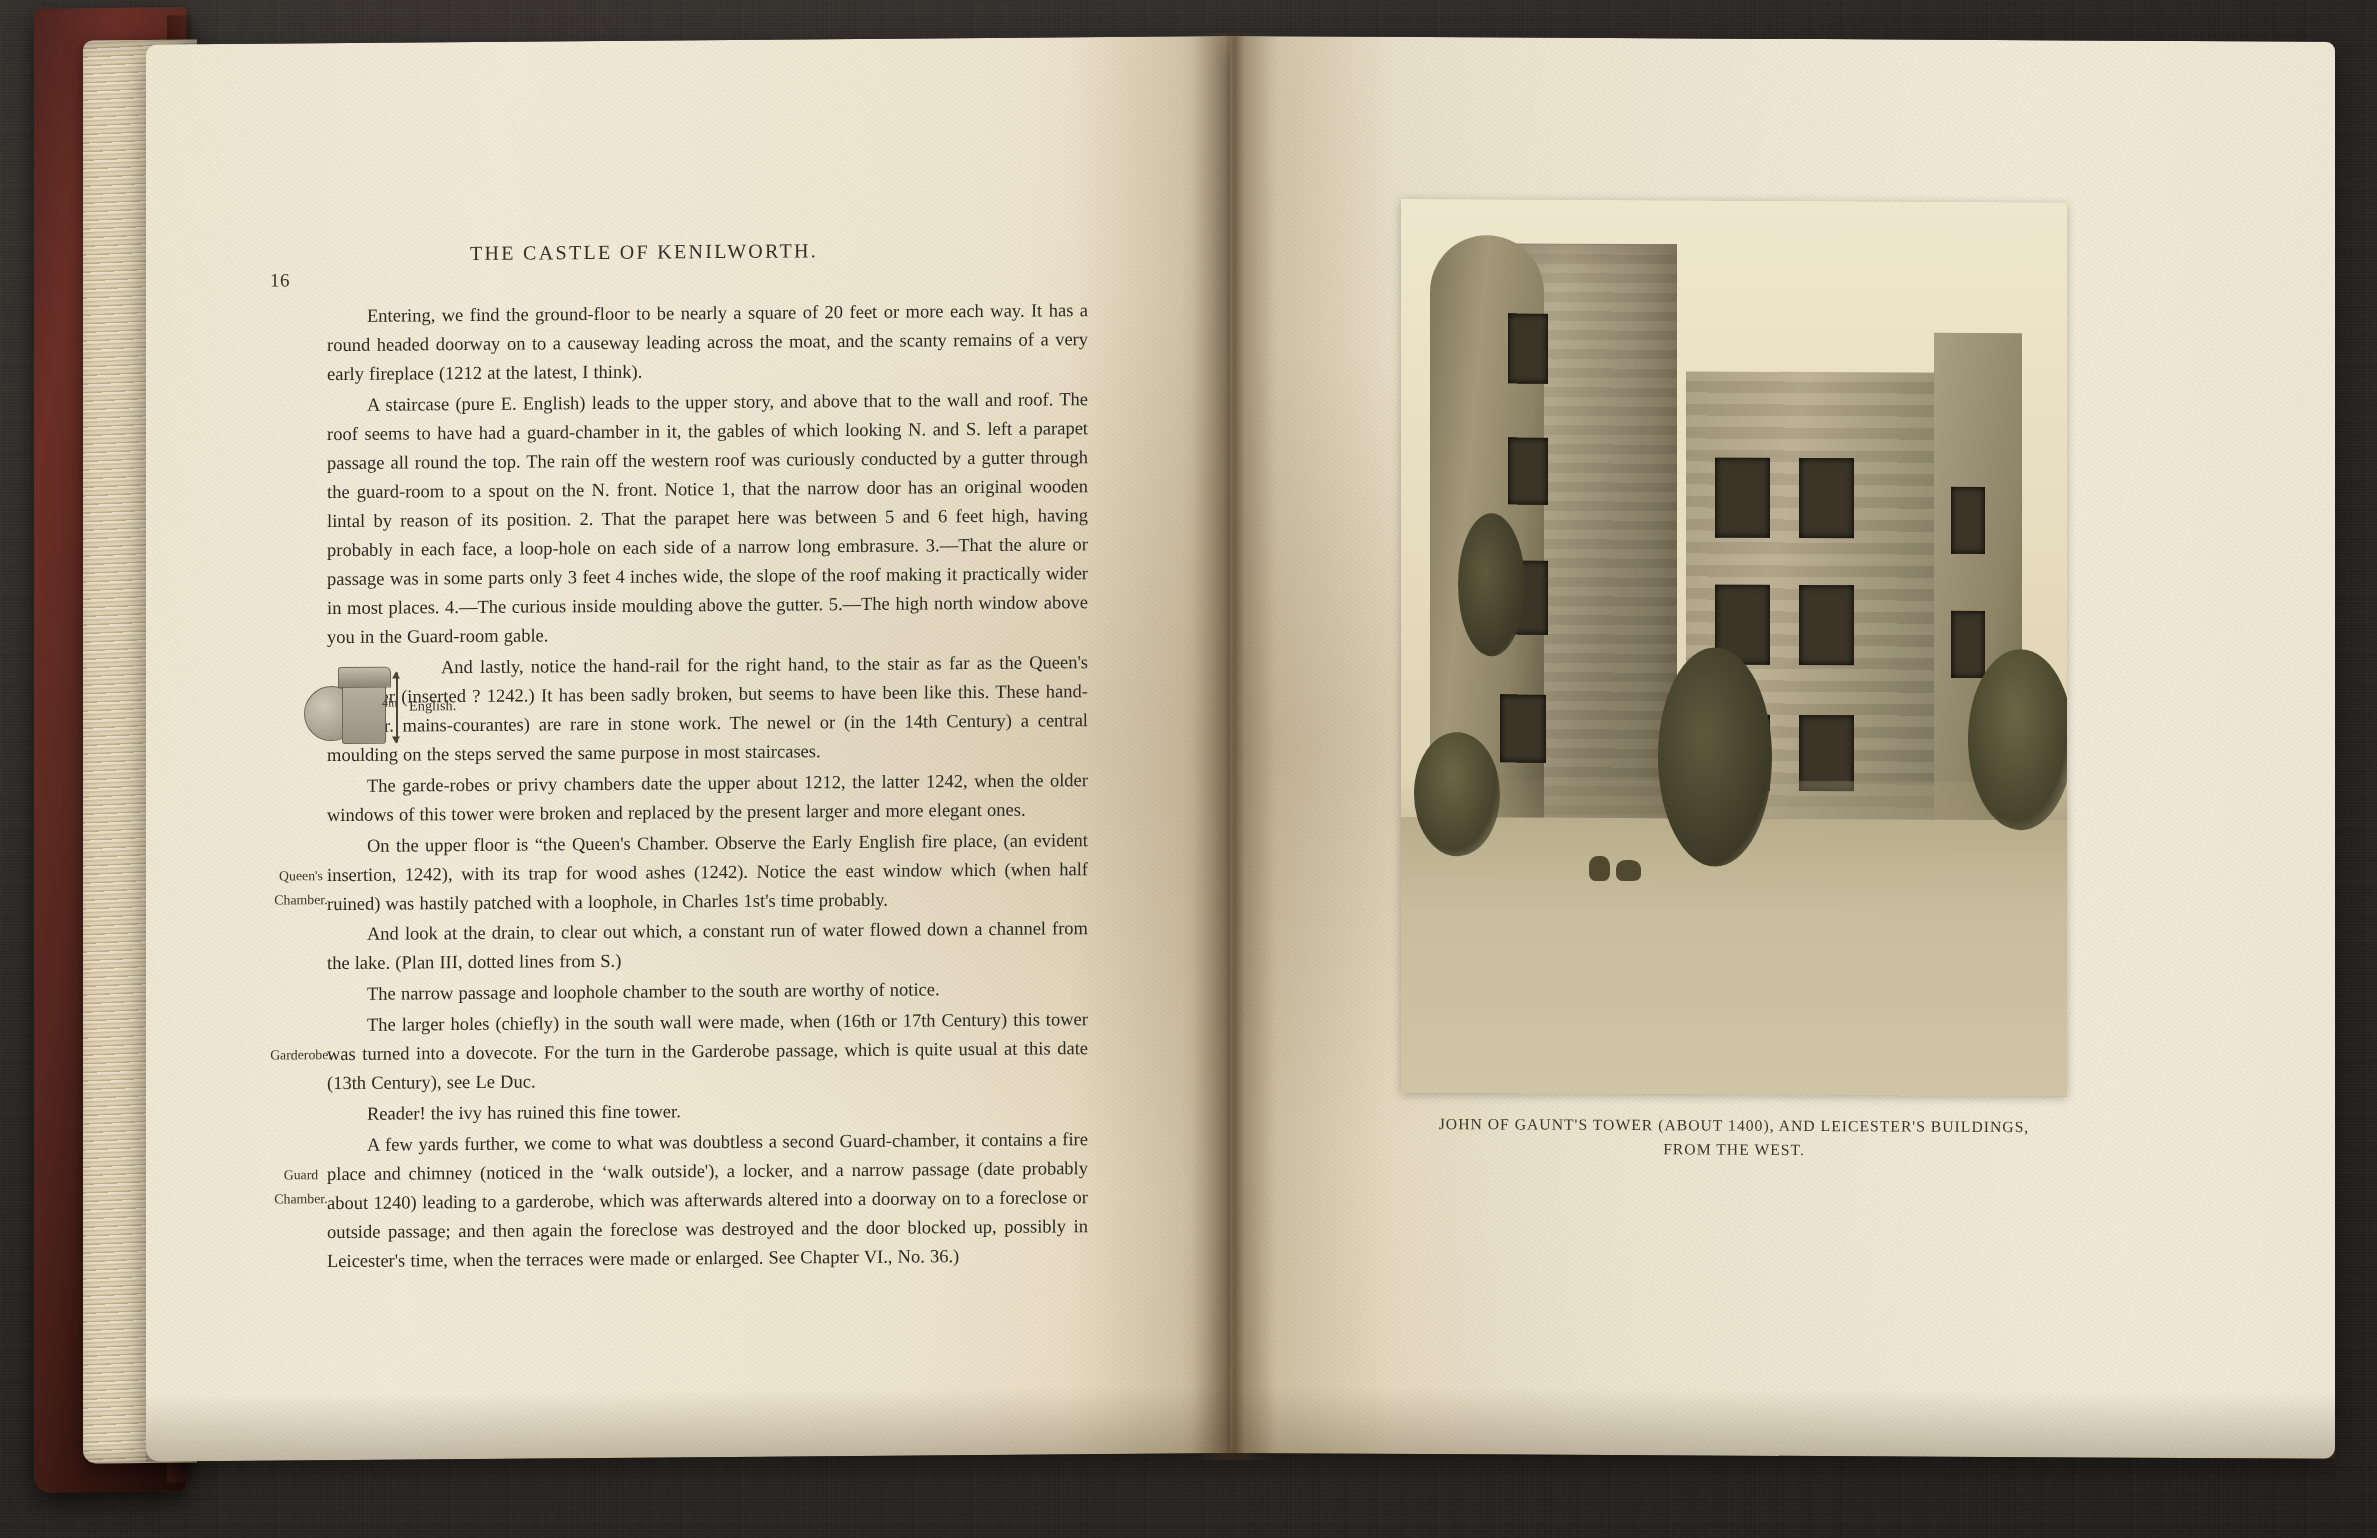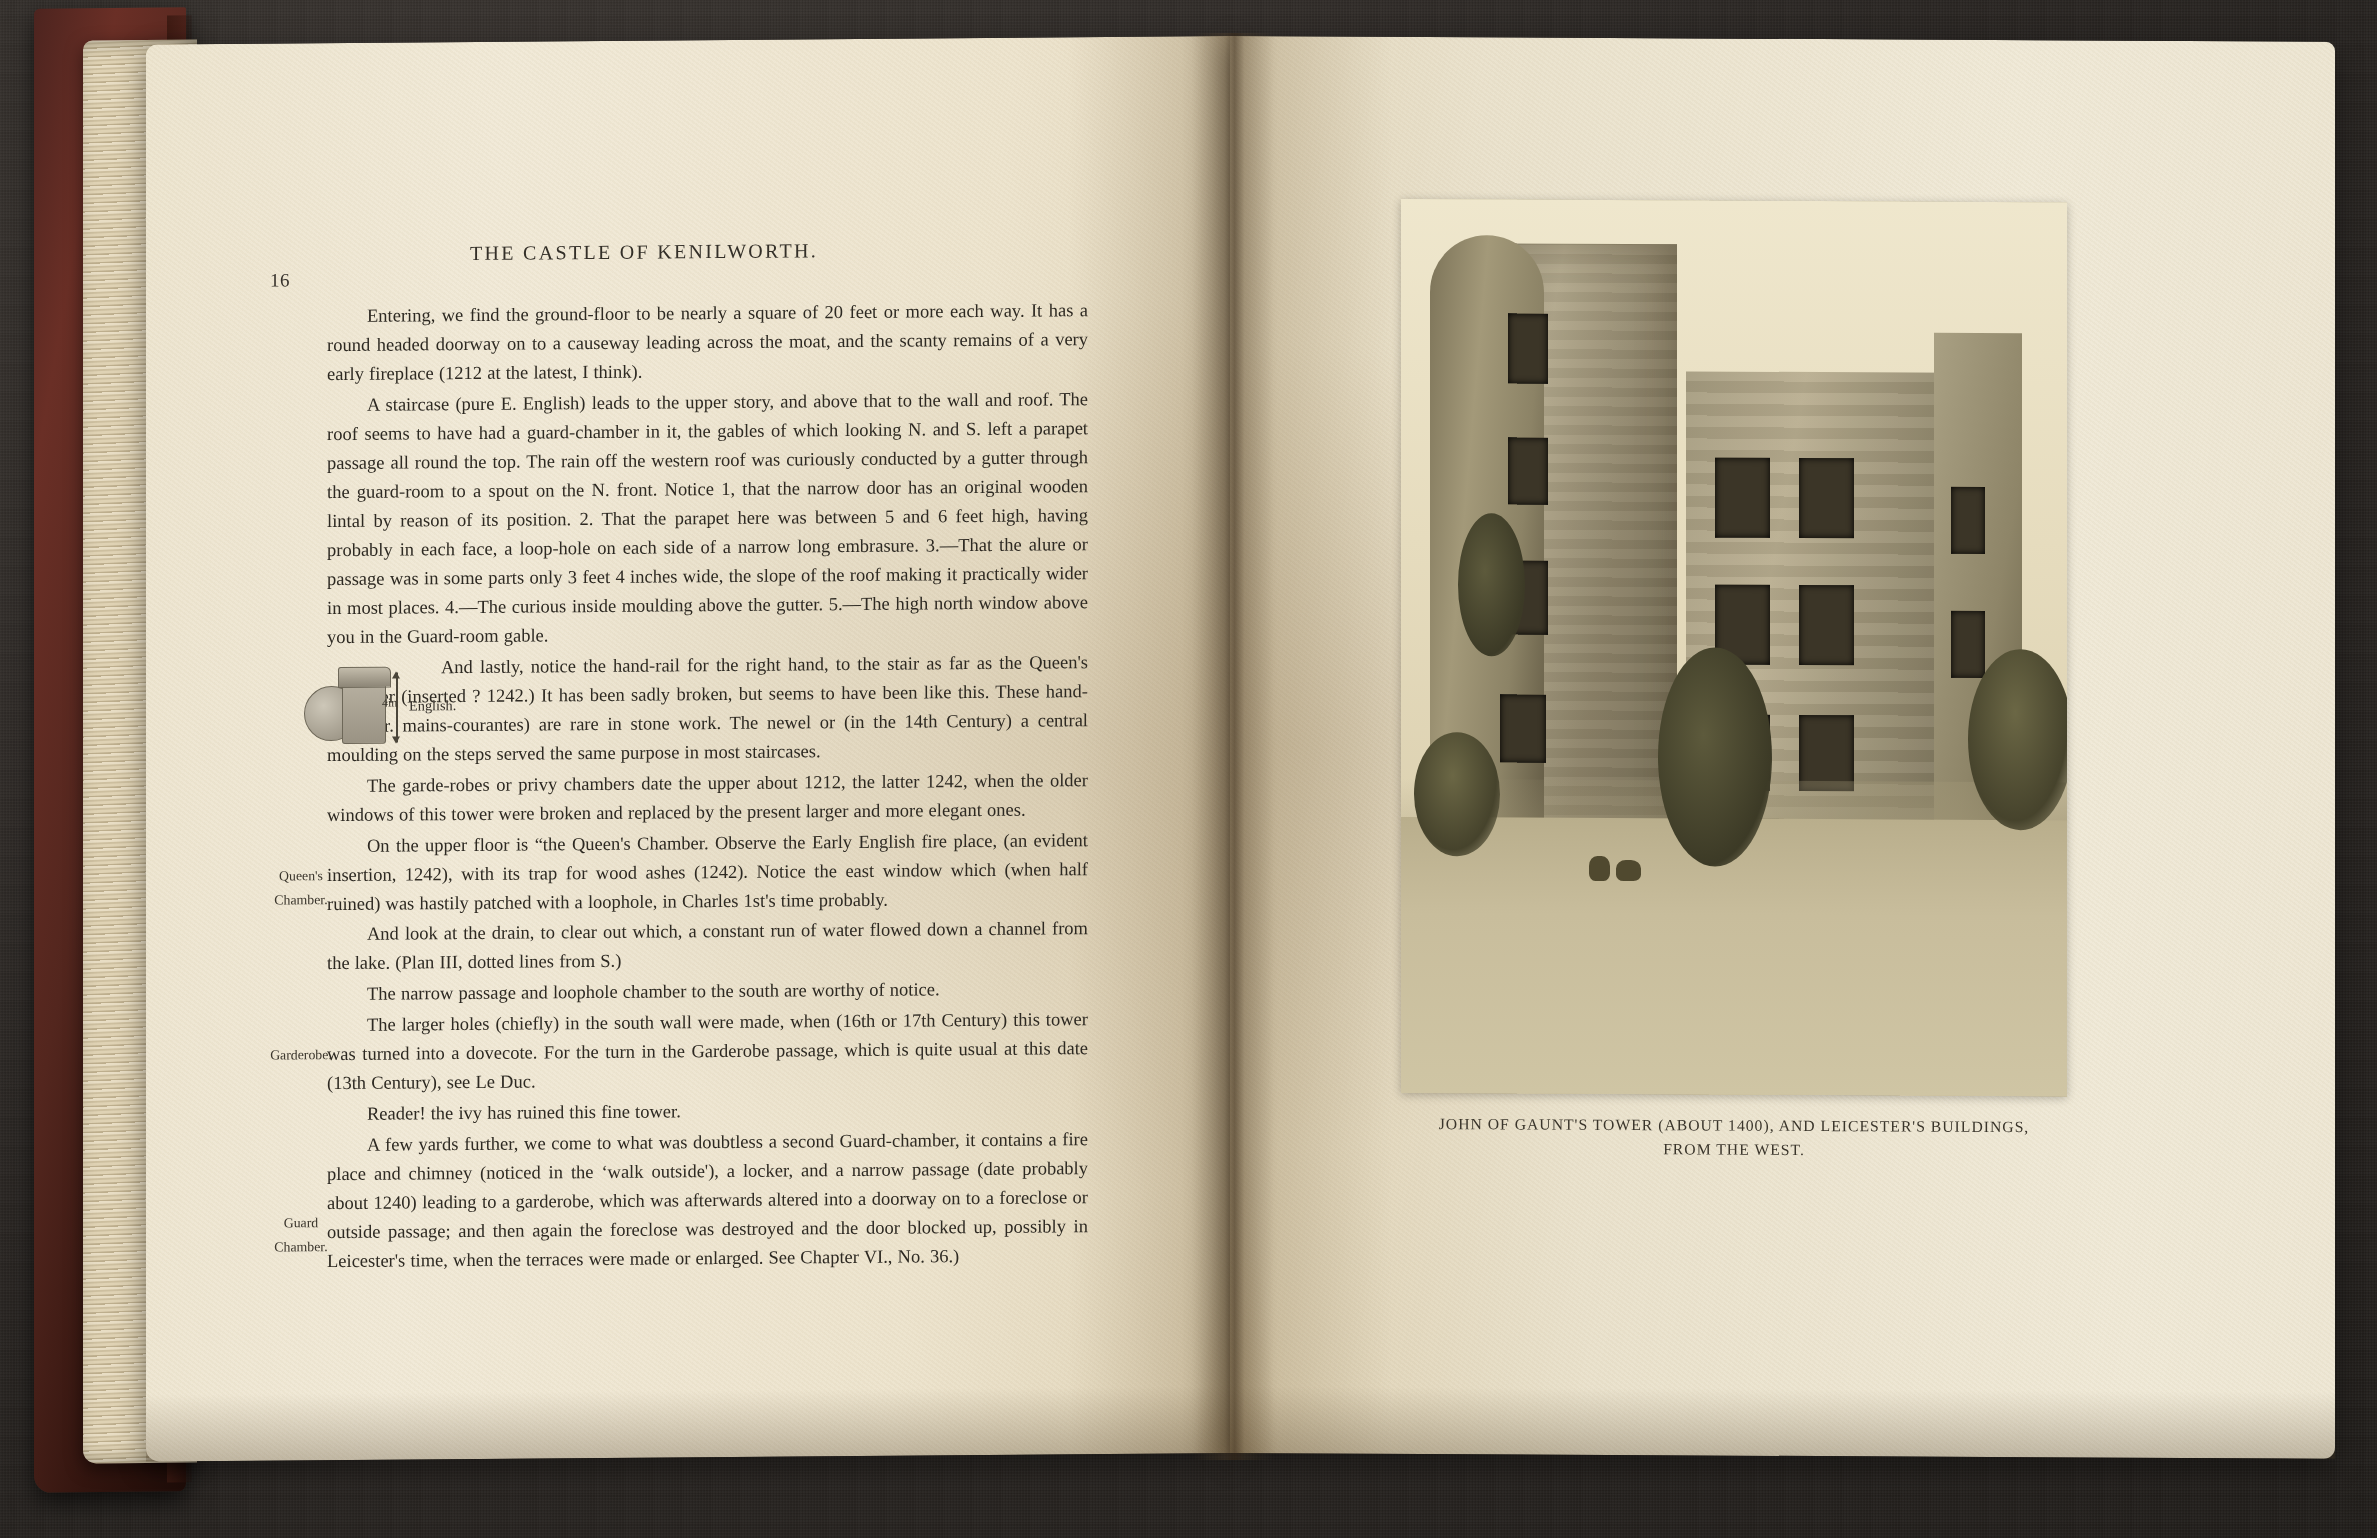--- a/index.html
+++ b/index.html
@@ -403,21 +403,21 @@
         <p class="para">The narrow passage and loophole chamber to the south are worthy of notice.</p>
 
         <div class="blockwrap">
           <div class="marginal" style="top:32px;">Garderobe.</div>
           <p class="para">The larger holes (chiefly) in the south wall were made, when (16th or 17th Century) this tower was turned into a dovecote. For the turn in the Garderobe passage, which is quite usual at this date (13th Century), see Le Duc.</p>
         </div>
 
         <p class="para">Reader! the ivy has ruined this fine tower.</p>
 
         <div class="blockwrap">
-          <div class="marginal" style="top:32px; white-space:pre-line;margin-top:48px;">Guard
+          <div class="marginal" style="top:32px; white-space:pre-line;">Guard
 Chamber.</div>
           <p class="para">A few yards further, we come to what was doubtless a second Guard-chamber, it contains a fire place and chimney (noticed in the ‘walk outside'), a locker, and a narrow passage (date probably about 1240) leading to a garderobe, which was afterwards altered into a doorway on to a foreclose or outside passage; and then again the foreclose was destroyed and the door blocked up, possibly in Leicester's time, when the terraces were made or enlarged. See Chapter VI., No. 36.)</p>
         </div>
 
       </div>
 
       <div class="curve-left"></div>
       <div class="bottom-shadow"></div>
     </div>
 

